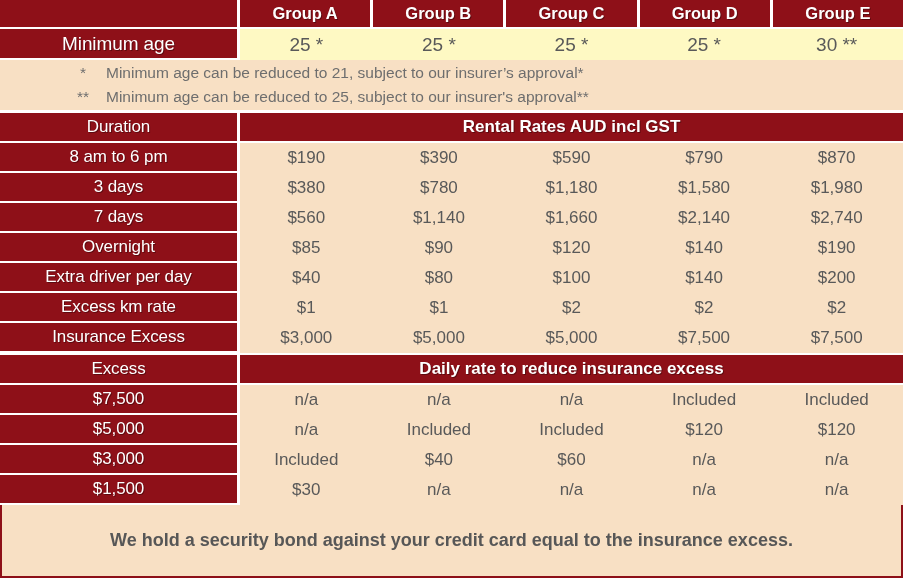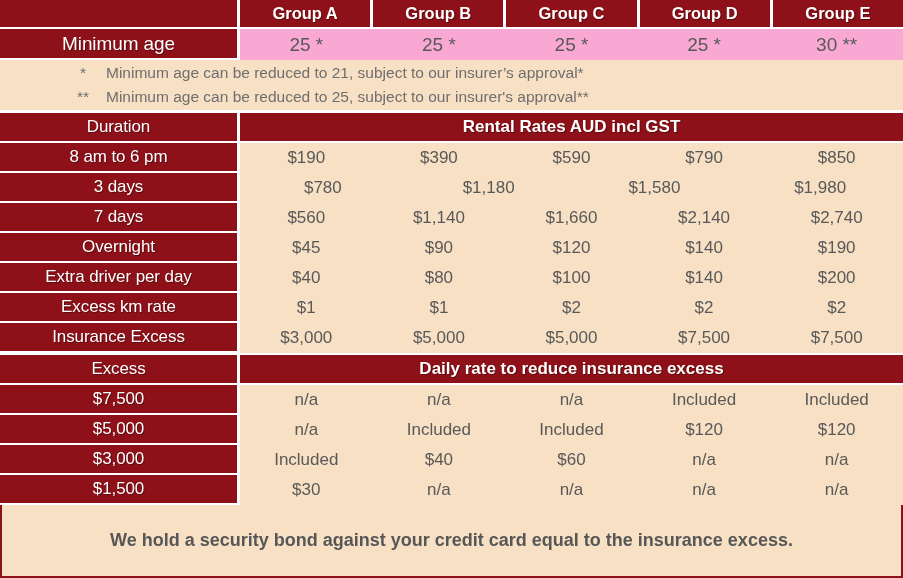--- a/index.html
+++ b/index.html
@@ -65,21 +65,21 @@
     font-size: 16.5px;
     border-right: 3px solid #ffffff;
     border-bottom: 2px solid #ffffff;
     text-shadow: 1px 1px 0 rgba(0,0,0,0.35);
   }
   .row.head .cell:last-child { border-right: none; }
 
   
   .row.minage { height: 31px; }
   .row.minage .cell {
-    background: #f9a8d4;
+    background: #fef9c3;
     color: #595959;
     font-size: 19px;
     border-bottom: 0;
   }
   .row.minage .lbl { font-size: 19px; }
 
   
   .notes {
     background: #F8E0C4;
     height: 53px;
@@ -199,46 +199,47 @@
     <div class="banner-span">Rental Rates AUD incl GST</div>
   </div>
 
   <div class="row data">
     <div class="lbl">8 am to 6 pm</div>
     <div class="cells">
       <div class="cell">$190</div>
       <div class="cell">$390</div>
       <div class="cell">$590</div>
       <div class="cell">$790</div>
-      <div class="cell">$850</div>
+      <div class="cell">$870</div>
     </div>
   </div>
   <div class="row data">
     <div class="lbl">3 days</div>
     <div class="cells">
+      <div class="cell">$380</div>
       <div class="cell">$780</div>
       <div class="cell">$1,180</div>
       <div class="cell">$1,580</div>
       <div class="cell">$1,980</div>
     </div>
   </div>
   <div class="row data">
     <div class="lbl">7 days</div>
     <div class="cells">
       <div class="cell">$560</div>
       <div class="cell">$1,140</div>
       <div class="cell">$1,660</div>
       <div class="cell">$2,140</div>
       <div class="cell">$2,740</div>
     </div>
   </div>
   <div class="row data">
     <div class="lbl">Overnight</div>
     <div class="cells">
-      <div class="cell">$45</div>
+      <div class="cell">$85</div>
       <div class="cell">$90</div>
       <div class="cell">$120</div>
       <div class="cell">$140</div>
       <div class="cell">$190</div>
     </div>
   </div>
   <div class="row data">
     <div class="lbl">Extra driver per day</div>
     <div class="cells">
       <div class="cell">$40</div>

